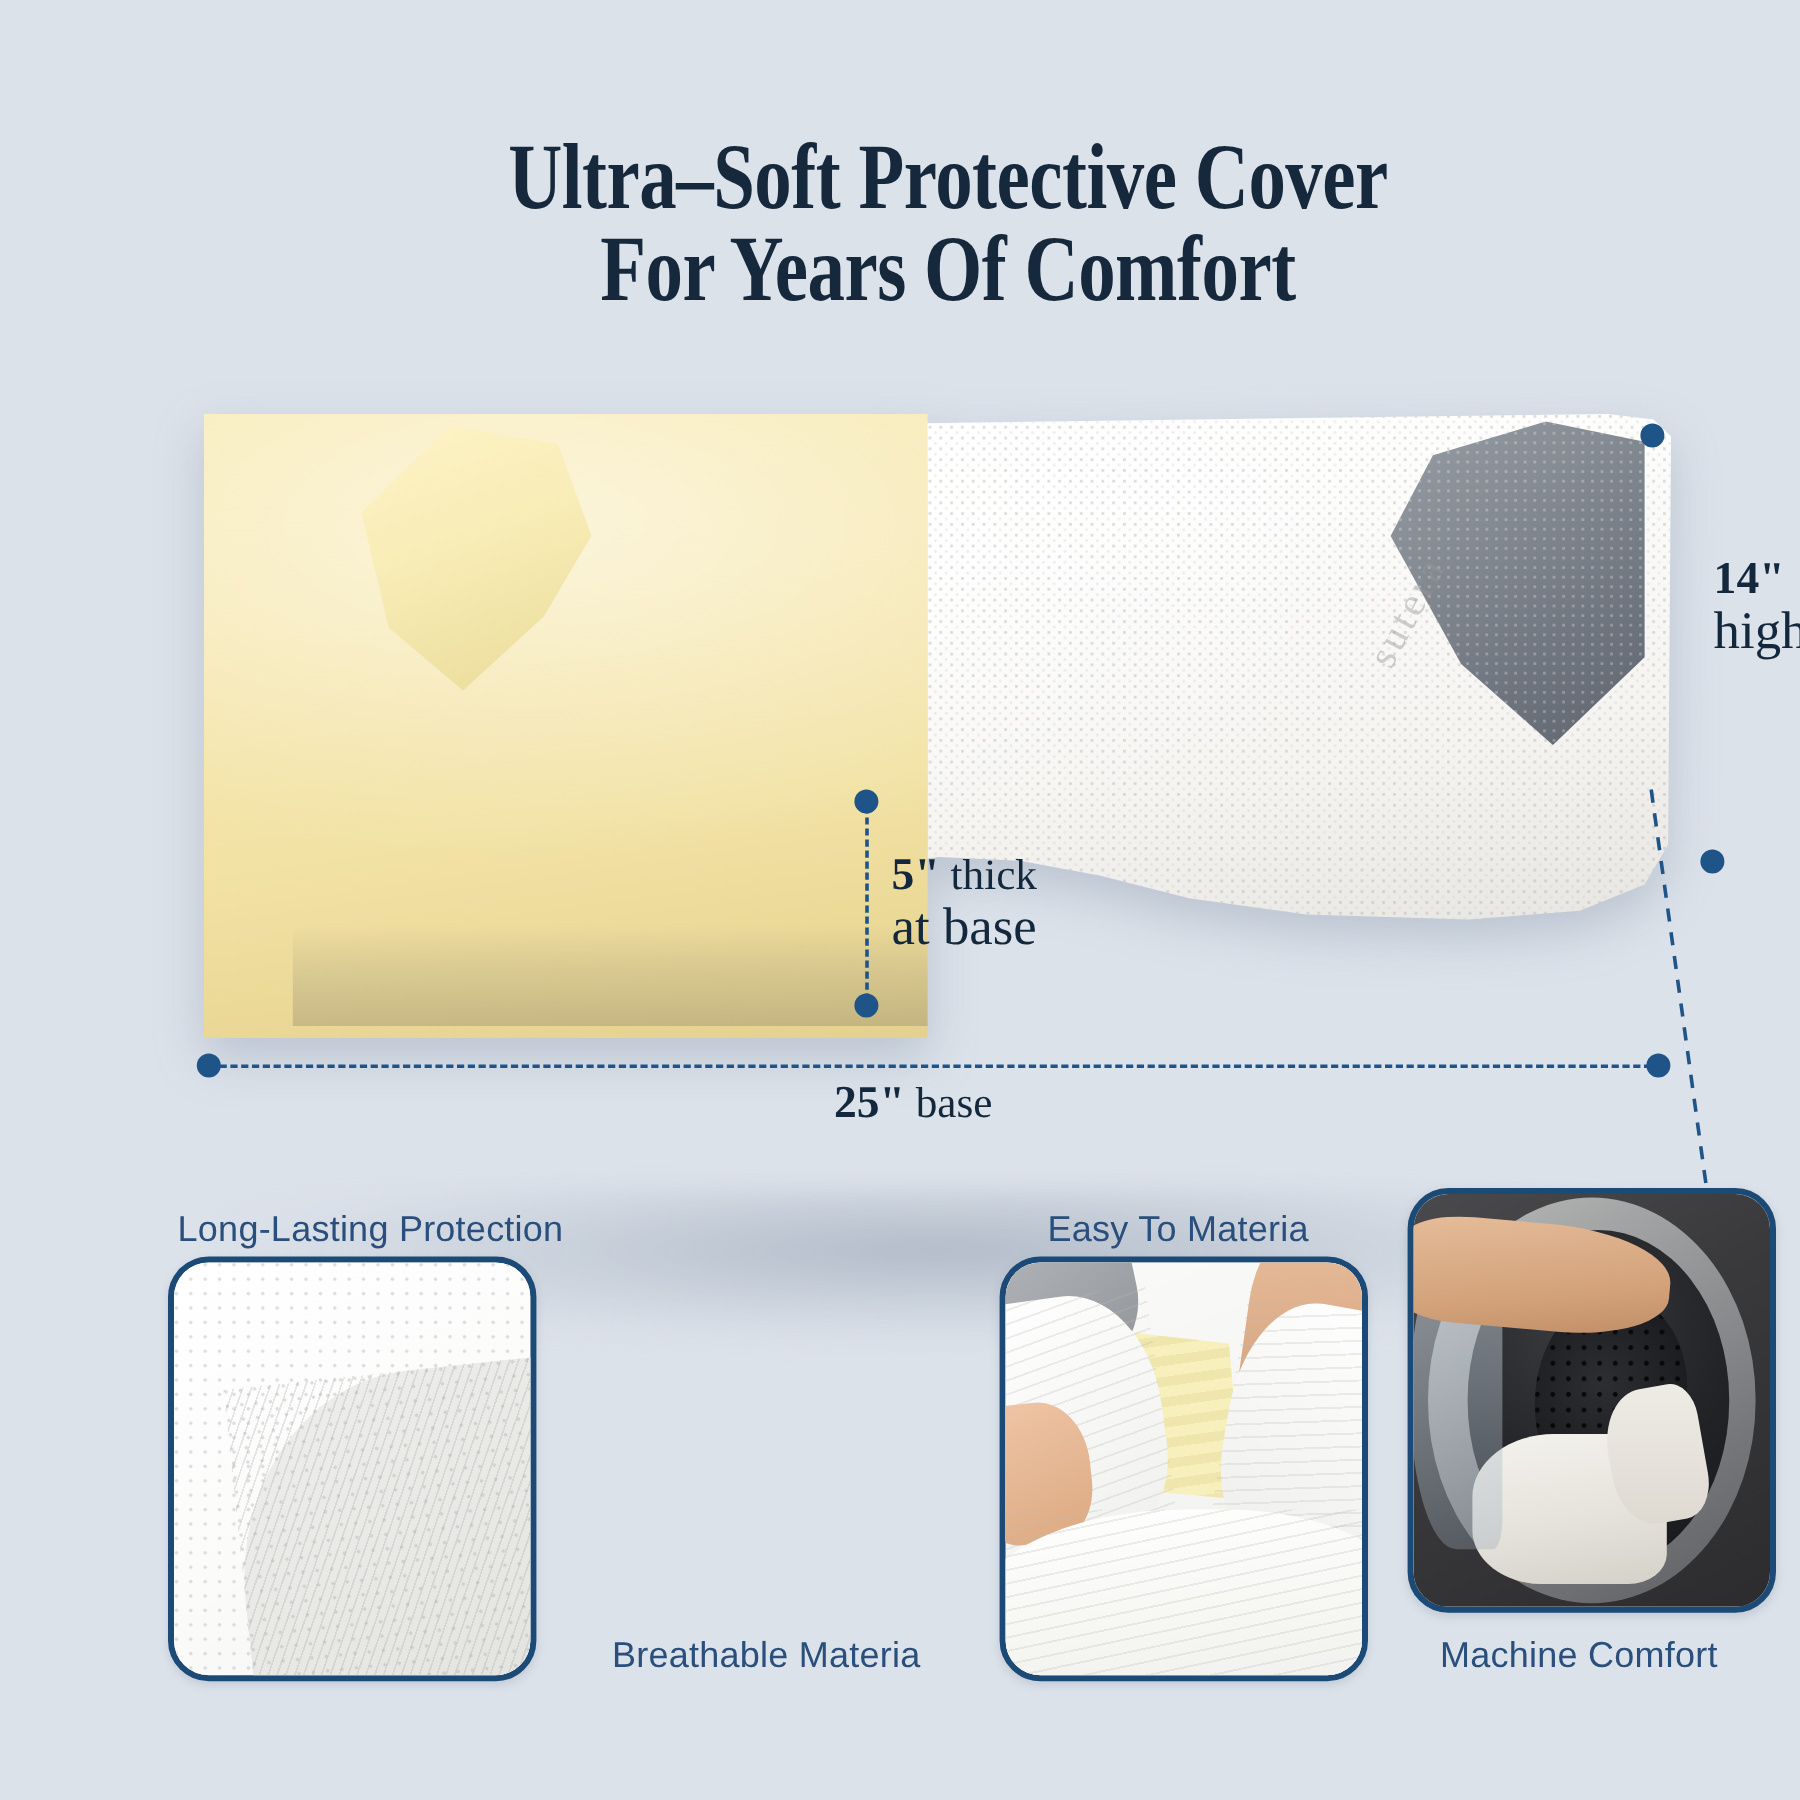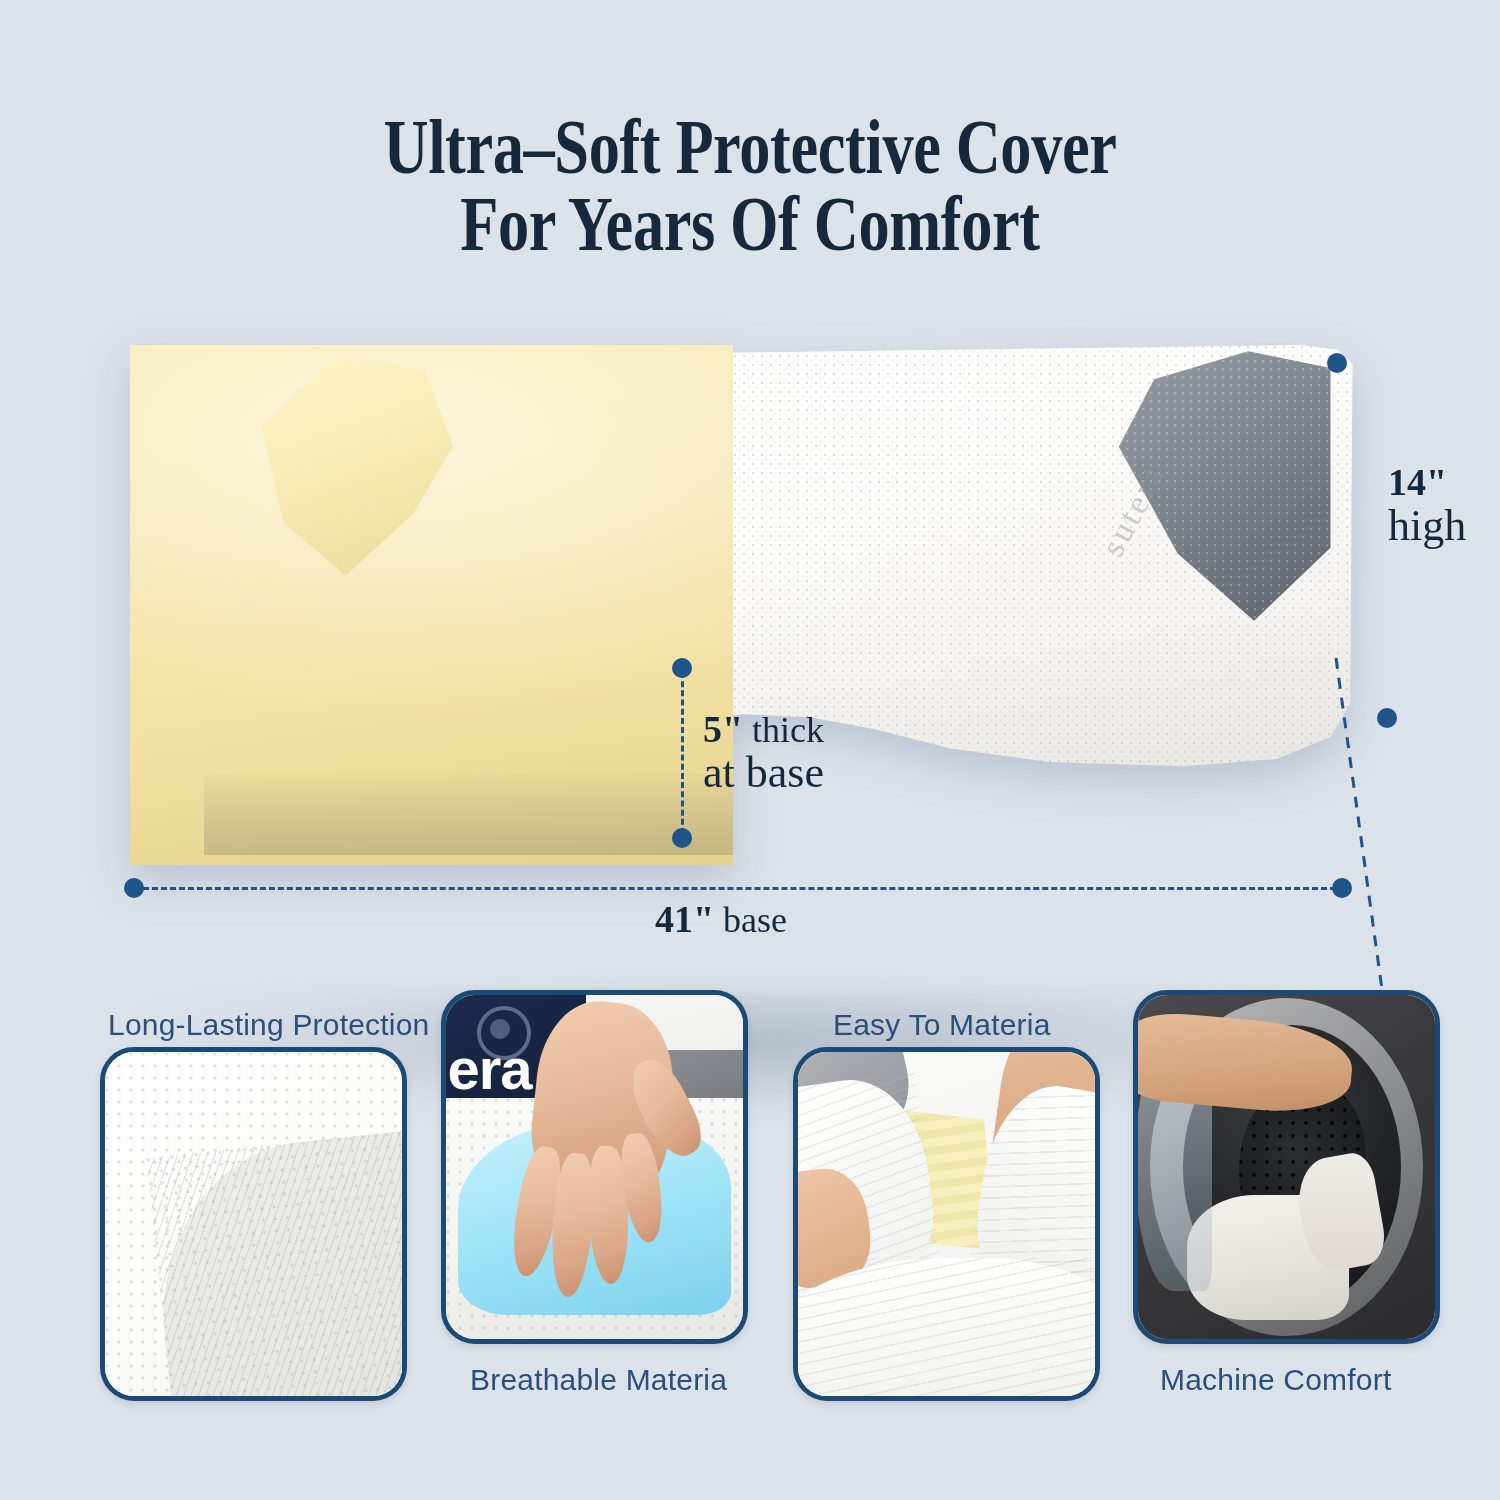--- a/index.html
+++ b/index.html
@@ -3,21 +3,21 @@
 <meta charset="utf-8">
 <style>
   html,body{margin:0;padding:0;}
   body{
     width:1500px;height:1500px;
     background:#dce2ea;
     font-family:"Liberation Sans", sans-serif;
     overflow:hidden;
     position:relative;
   }
-  .stage{position:absolute;inset:0;}
+  .stage{position:absolute;inset:0;margin-left:40px;}
 
   
   .heading{
     position:absolute;left:0;top:108px;width:1500px;
     text-align:center;
     font-family:"Liberation Serif", serif;
     font-weight:700;
     color:#16283c;
     font-size:78px;
     line-height:0.99;
@@ -346,55 +346,37 @@
     <div class="dot" style="left:1377px;top:408px;"></div>
     <div class="dim-label" style="left:1388px;top:163px;">
       <span class="num">14</span><span class="unit">"</span><span class="word"></span>
       <span class="l2">high</span>
     </div>
 
     <div class="dot" style="left:124px;top:578px;"></div>
     <div class="dline-h" style="left:143px;top:587px;width:1193px;"></div>
     <div class="dot" style="left:1332px;top:578px;"></div>
     <div class="dim-label" style="left:655px;top:600px;">
-      <span class="num">41</span><span class="unit">"</span><span class="word"> base</span>
+      <span class="num">25</span><span class="unit">"</span><span class="word"> base</span>
     </div>
   </div>
 
   <div class="cards">
 
     <div class="card-label" style="left:108px;top:33px;">Long-Lasting Protection</div>
     <div class="card c1">
       <div class="fabric-a">
         <div class="dots-fine"></div>
       </div>
       <div class="fabric-b">
         <div class="dots-fine"></div>
         <div class="dots-diag"></div>
       </div>
     </div>
 
-    <div class="card c2">
-      <div class="bg-dark">
-        <div class="badge"></div>
-        <div class="wordmark">era</div>
-      </div>
-      <div class="bg-light"></div>
-      <div class="bg-grey"></div>
-      <div class="pillow-white">
-        <div class="dots-fine"></div>
-      </div>
-      <div class="gel"></div>
-      <div class="hand palm"></div>
-      <div class="hand thumb"></div>
-      <div class="hand f1"></div>
-      <div class="hand f2"></div>
-      <div class="hand f3"></div>
-      <div class="hand f4"></div>
-    </div>
     <div class="card-label" style="left:470px;top:388px;">Breathable Materia</div>
 
     <div class="card-label" style="left:833px;top:33px;">Easy To Materia</div>
     <div class="card c3">
       <div class="bgwhite"></div>
       <div class="sleeve"></div>
       <div class="arm"></div>
       <div class="foam"></div>
       <div class="coverA">
           <div class="ribs"></div>

